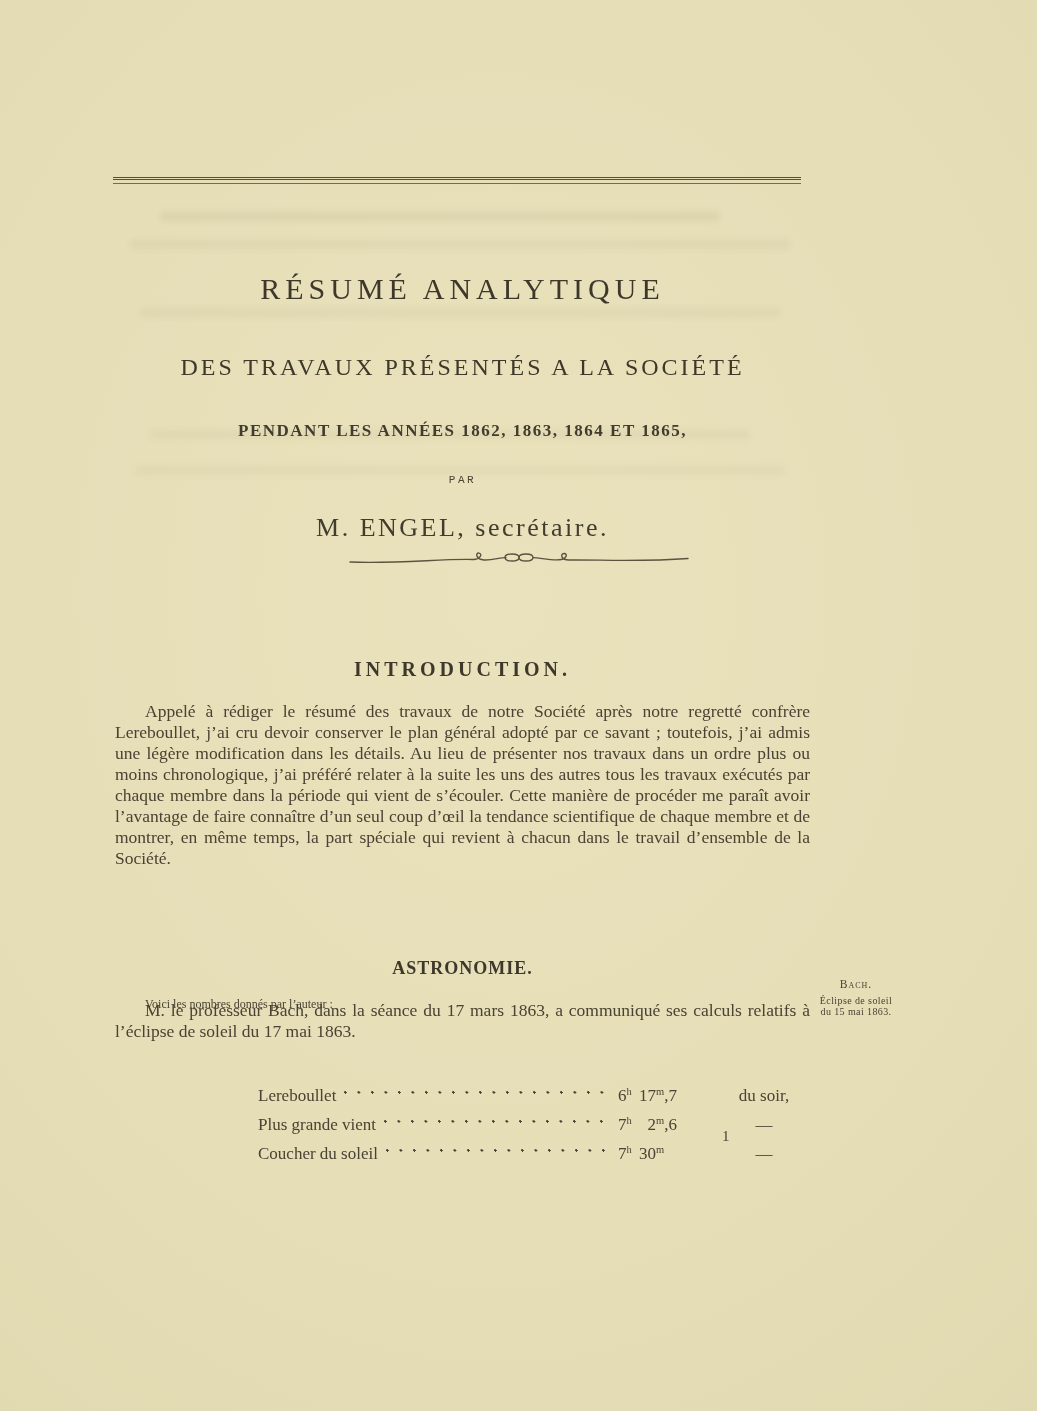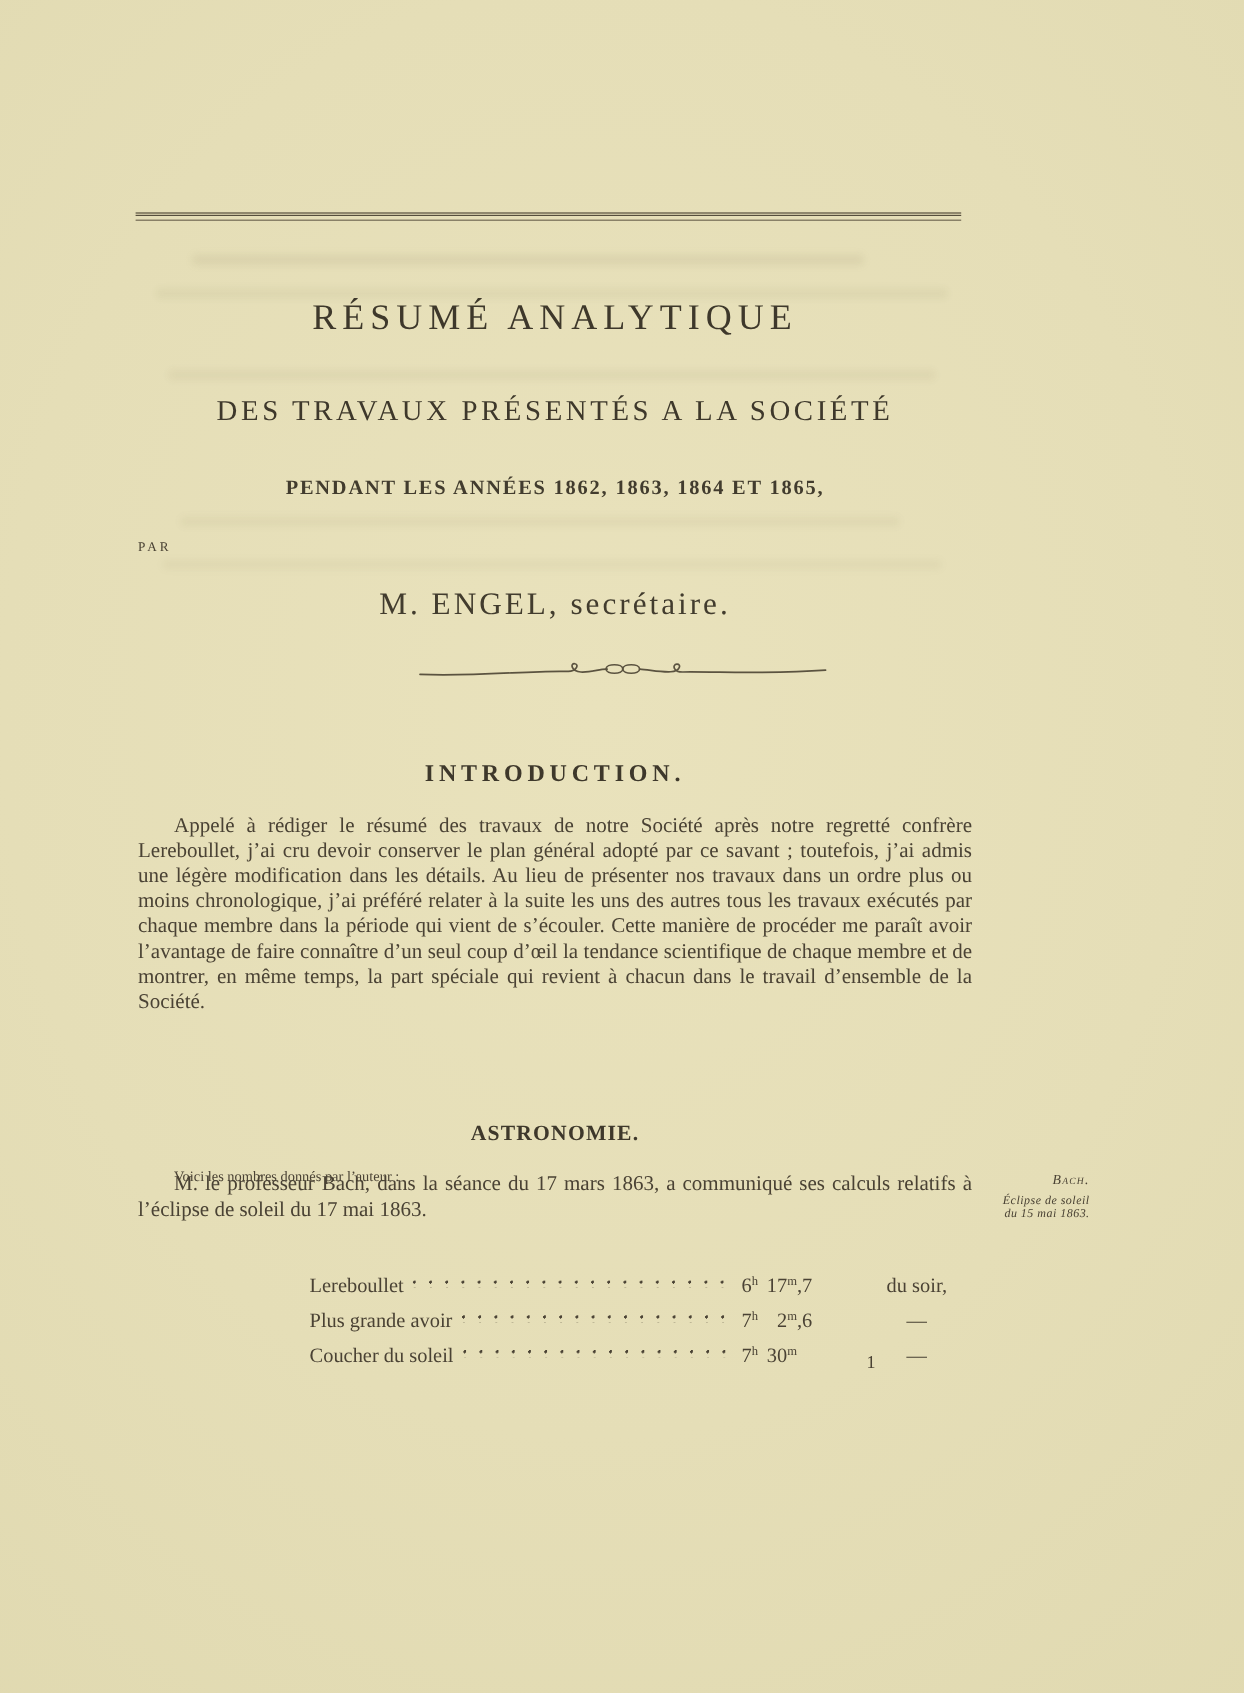--- a/index.html
+++ b/index.html
@@ -15,47 +15,46 @@
     overflow:hidden;
   }
   .ghost { position:absolute; background:rgba(125,113,76,.10); filter:blur(3px); border-radius:4px; pointer-events:none; }
 
   .rule-double {
     position:absolute; left:113px; top:177px; width:688px; height:7px;
     border-top:3px double #564e3c;
     border-bottom:1px solid rgba(86,78,60,.8);
   }
 
-  .col { position:absolute; left:115px; width:695px; }
+  .col { position:absolute; left:115px; width:695px;margin-top:24px; }
 
   .title1 { top:248px; text-align:center; font-size:30px; letter-spacing:5px; color:#3e382b; font-weight:400; }
   .title2 { top:330px; text-align:center; font-size:24px; letter-spacing:3px; color:#3e382b; font-weight:400; }
   .years  { top:397px; text-align:center; font-size:17px; letter-spacing:1.5px; font-weight:700; color:#423c2e; }
-  .par    { top:450px; font-size:11px; letter-spacing:2.5px; color:#4a4234; }
+  .par    { top:450px; text-align:center; font-size:11px; letter-spacing:2.5px; color:#4a4234;font-family:Liberation Mono, monospace; }
   .author { top:489px; text-align:center; font-size:26px; letter-spacing:2.5px; color:#423c2e; }
 
   .ornament { position:absolute; left:0; right:0; top:549px; text-align:center; }
   .ornament svg { display:inline-block; }
 
   .h-intro { top:634px; text-align:center; font-size:20px; letter-spacing:4px; font-weight:600; color:#3e382b; }
   .h-astro { top:934px; text-align:center; font-size:18px; letter-spacing:1px; font-weight:600; color:#3e382b; }
 
   .para {
     font-size:17.5px; line-height:21px; text-align:justify;
     text-indent:30px; color:#4a4234;
   }
   .p1 { top:677px; }
   .p2 { top:976px; }
   .lead { top:973px; font-size:12px; text-indent:30px; }
 
   .marginal {
     position:absolute; left:804px; top:979px; width:104px;
-    text-align:right; font-size:10px; line-height:11.5px; color:#4a4234;
+    text-align:center; font-size:10px; line-height:11.5px; color:#4a4234;
     letter-spacing:.4px;
-    font-style:italic;
   }
   .marginal .mn-name { font-variant:small-caps; font-size:11.5px; letter-spacing:1px; display:block; margin-bottom:4px; }
 
   .table { top:1060px; font-size:17px; }
   .trow { display:flex; align-items:baseline; height:29px; padding-left:143px; }
   .tlabel { white-space:nowrap; }
   .leader {
     flex:1; height:1em; margin:0 10px 0 8px; min-width:20px;
     background-image:radial-gradient(circle at 1.4px 1.4px, #4a4234 1.25px, transparent 1.35px);
     background-size:13.5px 6px; background-position:0 68%; background-repeat:repeat-x;
@@ -114,21 +113,21 @@
   <div class="col table">
 
     <div class="trow">
       <span class="tlabel">Lereboullet</span>
       <span class="leader"></span>
       <span class="ttime"><span>6</span><sup>h</sup> <span class="tmin">17</span><sup>m</sup><span>,7</span></span>
       <span class="tnote">du soir,</span>
     </div>
 
     <div class="trow">
-      <span class="tlabel">Plus grande avoir</span>
+      <span class="tlabel">Plus grande vient</span>
       <span class="leader"></span>
       <span class="ttime"><span>7</span><sup>h</sup> <span class="tmin">2</span><sup>m</sup><span>,6</span></span>
       <span class="tnote">—</span>
     </div>
 
     <div class="trow">
       <span class="tlabel">Coucher du soleil</span>
       <span class="leader"></span>
       <span class="ttime"><span>7</span><sup>h</sup> <span class="tmin">30</span><sup>m</sup><span></span></span>
       <span class="tnote">—</span>

